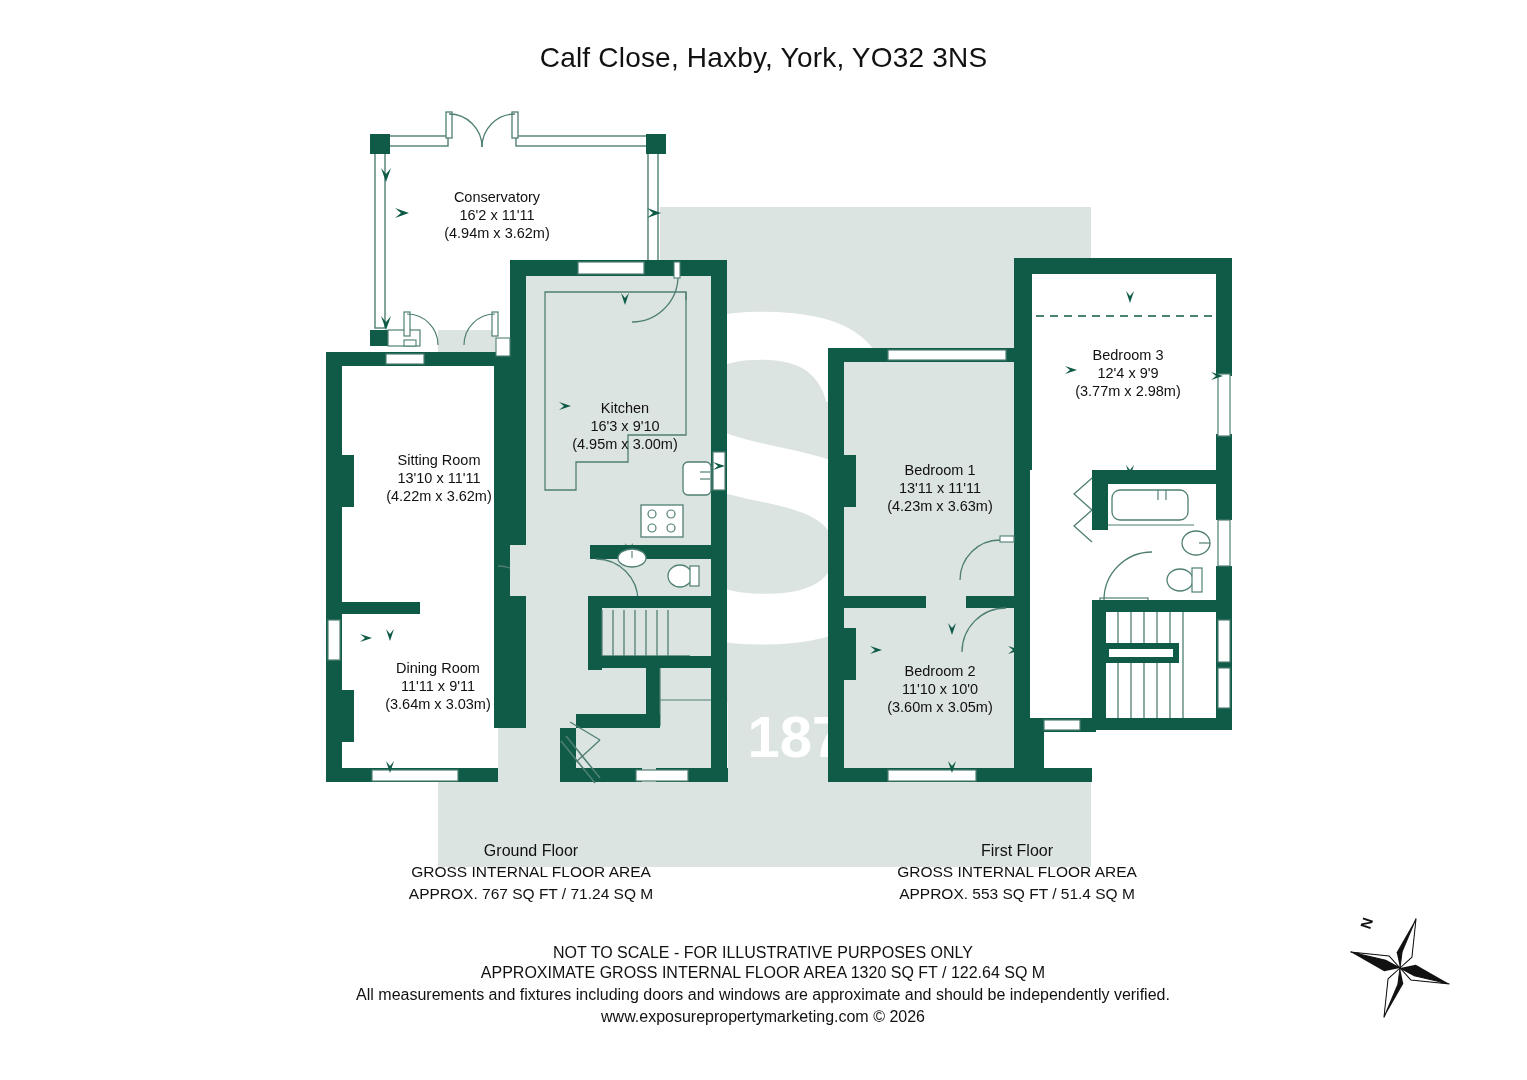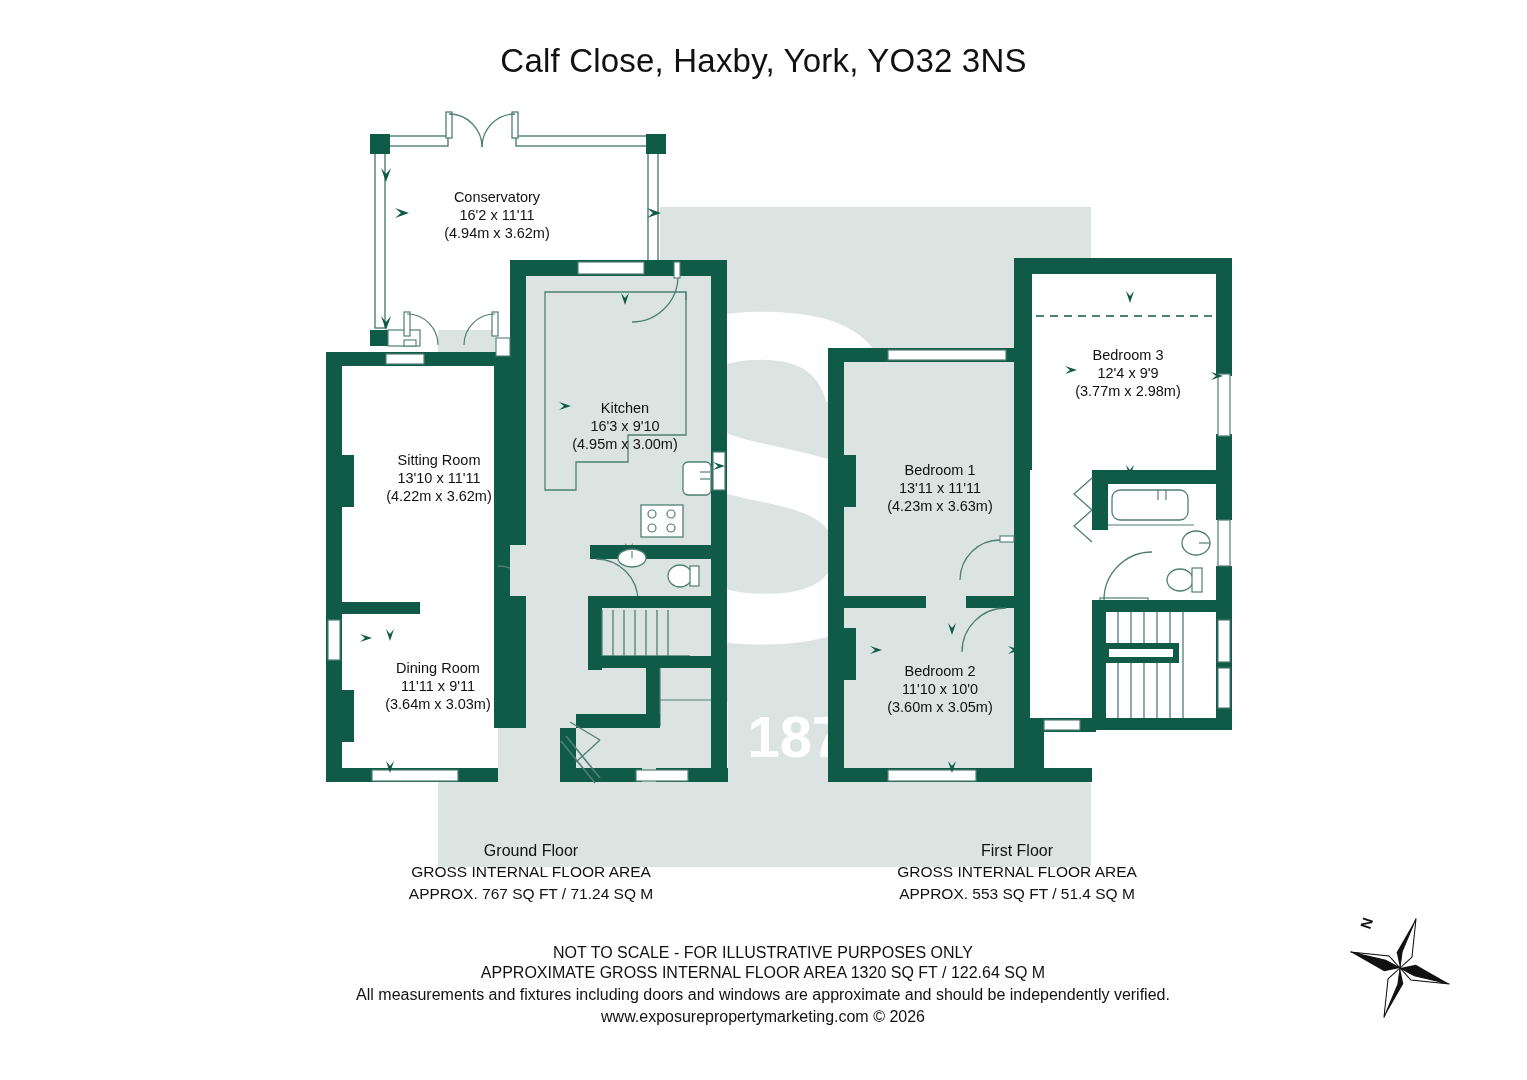--- a/index.html
+++ b/index.html
@@ -4,21 +4,21 @@
 <title>Floor Plan</title>
 <style>
   html,body{margin:0;padding:0;background:#ffffff;}
   body{
     width:1527px;height:1080px;position:relative;overflow:hidden;
     font-family:"Liberation Sans", sans-serif;
     color:#111111;
   }
   #plan-title{
     position:absolute;left:0;top:42px;width:1527px;text-align:center;
-    font-size:33px;letter-spacing:0.2px;color:#111;
+    font-size:28px;letter-spacing:0.2px;color:#111;
   }
   #plan-stage{position:absolute;left:0;top:0;width:1527px;height:1080px;}
   svg{display:block;}
   .rmlabel{font-family:"Liberation Sans",sans-serif;font-size:14.5px;fill:#111;text-anchor:middle;}
   .rmdim{font-family:"Liberation Sans",sans-serif;font-size:14.5px;fill:#111;text-anchor:middle;}
   .floorttl{font-family:"Liberation Sans",sans-serif;font-size:16px;fill:#111;text-anchor:middle;}
   .floorsub{font-family:"Liberation Sans",sans-serif;font-size:15.5px;fill:#111;text-anchor:middle;}
   .footline{font-family:"Liberation Sans",sans-serif;font-size:16px;fill:#111;text-anchor:middle;}
   .wm{font-family:"Liberation Sans",sans-serif;fill:#ffffff;}
 </style>

